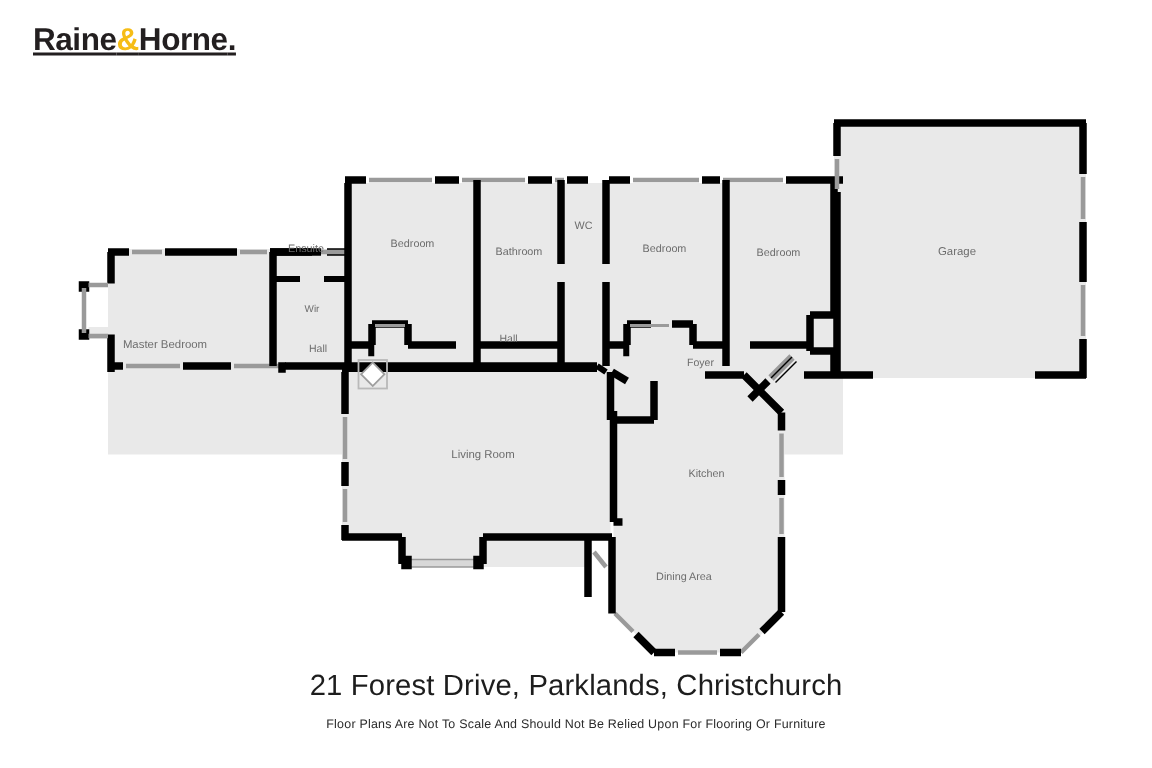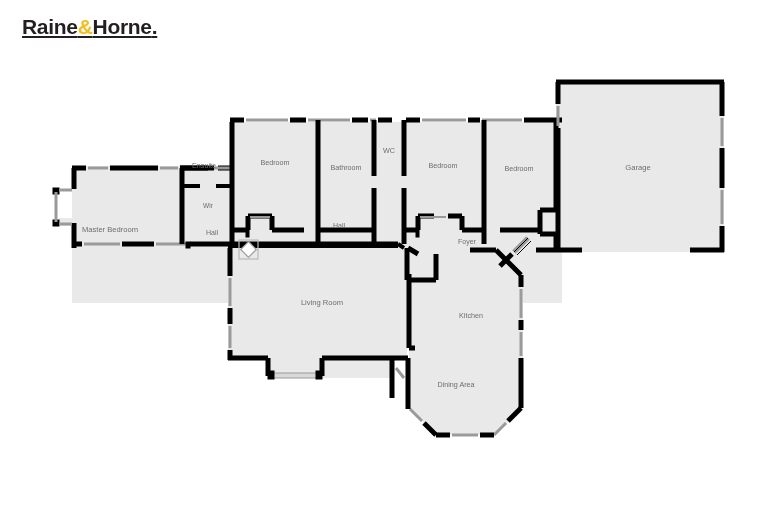--- a/index.html
+++ b/index.html
@@ -248,13 +248,15 @@
     <text class="rm-label" x="467" y="184" font-size="7.0">Foyer</text>
     <text class="rm-label" x="322" y="245" font-size="7.6">Living Room</text>
     <text class="rm-label" x="471" y="258" font-size="7.2">Kitchen</text>
     <text class="rm-label" x="456" y="327" font-size="7.2">Dining Area</text>
   </g>
 
 </svg>
 </div>
 
 <div id="caption-block">
+  <h1 id="plan-title">21 Forest Drive, Parklands, Christchurch</h1>
+  <div id="plan-disclaimer">Floor Plans Are Not To Scale And Should Not Be Relied Upon For Flooring Or Furniture</div>
 </div>
 
 </body></html>

